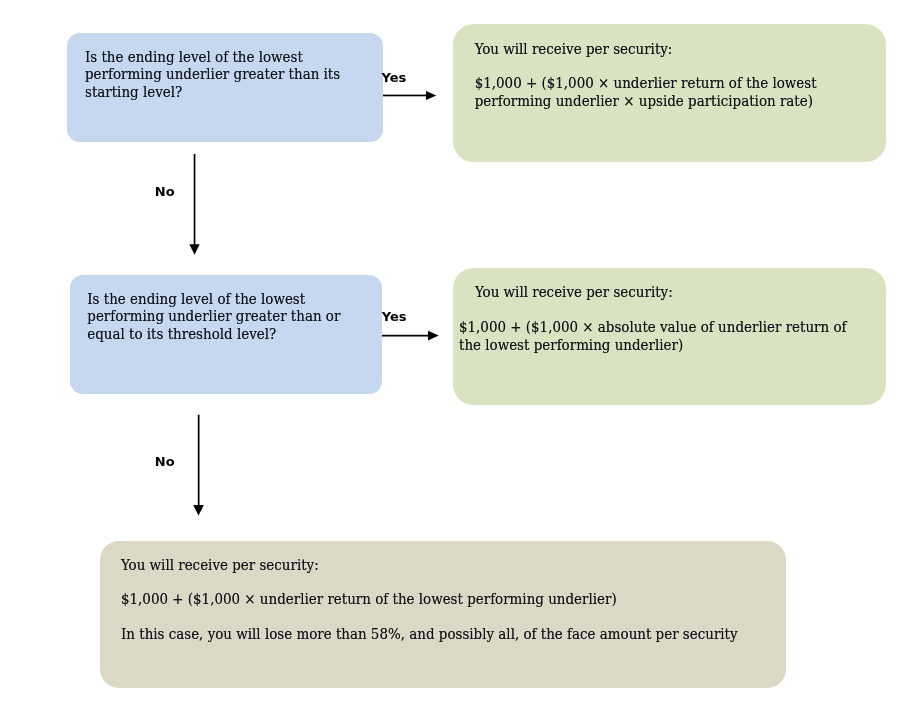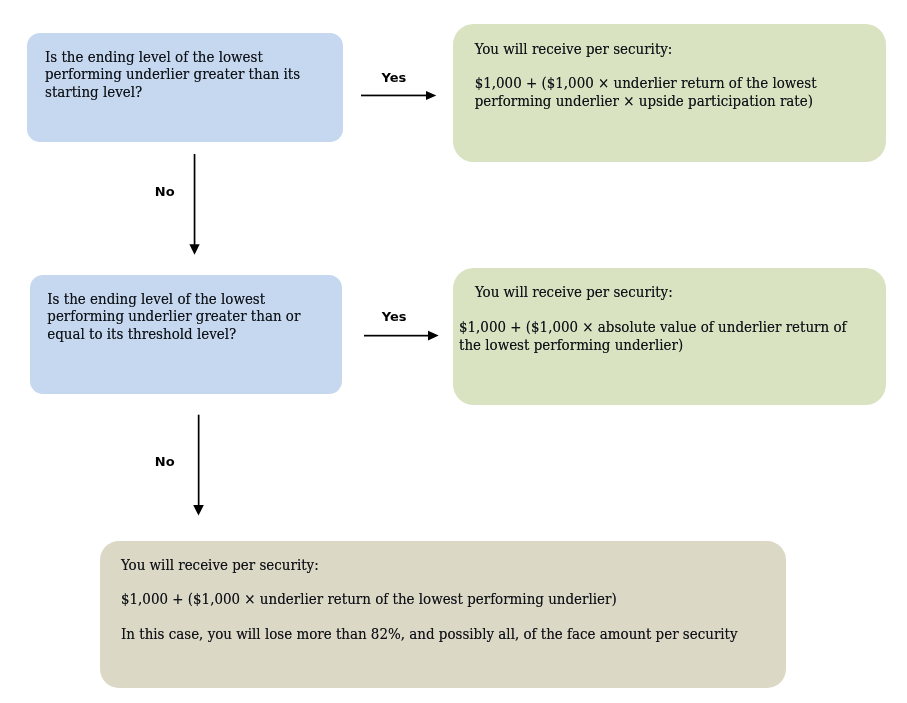--- a/index.html
+++ b/index.html
@@ -7,21 +7,21 @@
   body {
     width:907px; height:703px;
     background:#ffffff;
     font-family:"DejaVu Serif Condensed","DejaVu Serif",serif;
     position:relative; overflow:hidden;
     -webkit-font-smoothing:antialiased;
     transform:translateZ(0);
   }
   .flow-canvas { position:absolute; left:0; top:0; width:907px; height:703px; }
   .node { position:absolute; box-sizing:border-box; }
-  .node-decision { background:#c5d8ef; border-radius:13px; }
+  .node-decision { background:#c5d8ef; border-radius:13px;margin-left:40px; }
   .node-outcome  { background:#d9e3c1; border-radius:20.5px; }
   .node-loss     { background:#dcd8c6; border-radius:19px; }
   .node-body {
     position:absolute;
     transform:translateZ(0);
     font-family:"DejaVu Serif Condensed","DejaVu Serif",serif;
     font-size:14.95px;
     line-height:17.5px;
     color:#0e1117;
     text-shadow:0 0 0.35px rgba(14,17,23,0.55);
@@ -77,19 +77,19 @@
 </div>
 
 <div class="node node-outcome" style="left:453px;top:268px;width:432.7px;height:136.8px;">
   <div class="node-body" style="left:22px;top:16.3px;width:390px;">You will receive per security:</div>
   <div class="node-body" style="left:6px;top:51.3px;width:400px;">$1,000 + ($1,000 × absolute value of underlier return of the lowest performing underlier)</div>
 </div>
 
 <div class="node node-loss" style="left:99.5px;top:541.4px;width:686.2px;height:146.3px;">
   <div class="node-body" style="left:21.5px;top:15.4px;width:640px;">You will receive per security:</div>
   <div class="node-body" style="left:21.5px;top:49.8px;width:640px;">$1,000 + ($1,000 × underlier return of the lowest performing underlier)</div>
-  <div class="node-body" style="left:21.5px;top:85px;width:660px;">In this case, you will lose more than 82%, and possibly all, of the face amount per security</div>
+  <div class="node-body" style="left:21.5px;top:85px;width:660px;">In this case, you will lose more than 58%, and possibly all, of the face amount per security</div>
 </div>
 
 <div class="edge-label" style="left:381.5px;top:70px;">Yes</div>
 <div class="edge-label" style="left:154.8px;top:184.2px;">No</div>
 <div class="edge-label" style="left:381.8px;top:308.7px;">Yes</div>
 <div class="edge-label" style="left:154.8px;top:453.6px;">No</div>
 
 </body></html>

